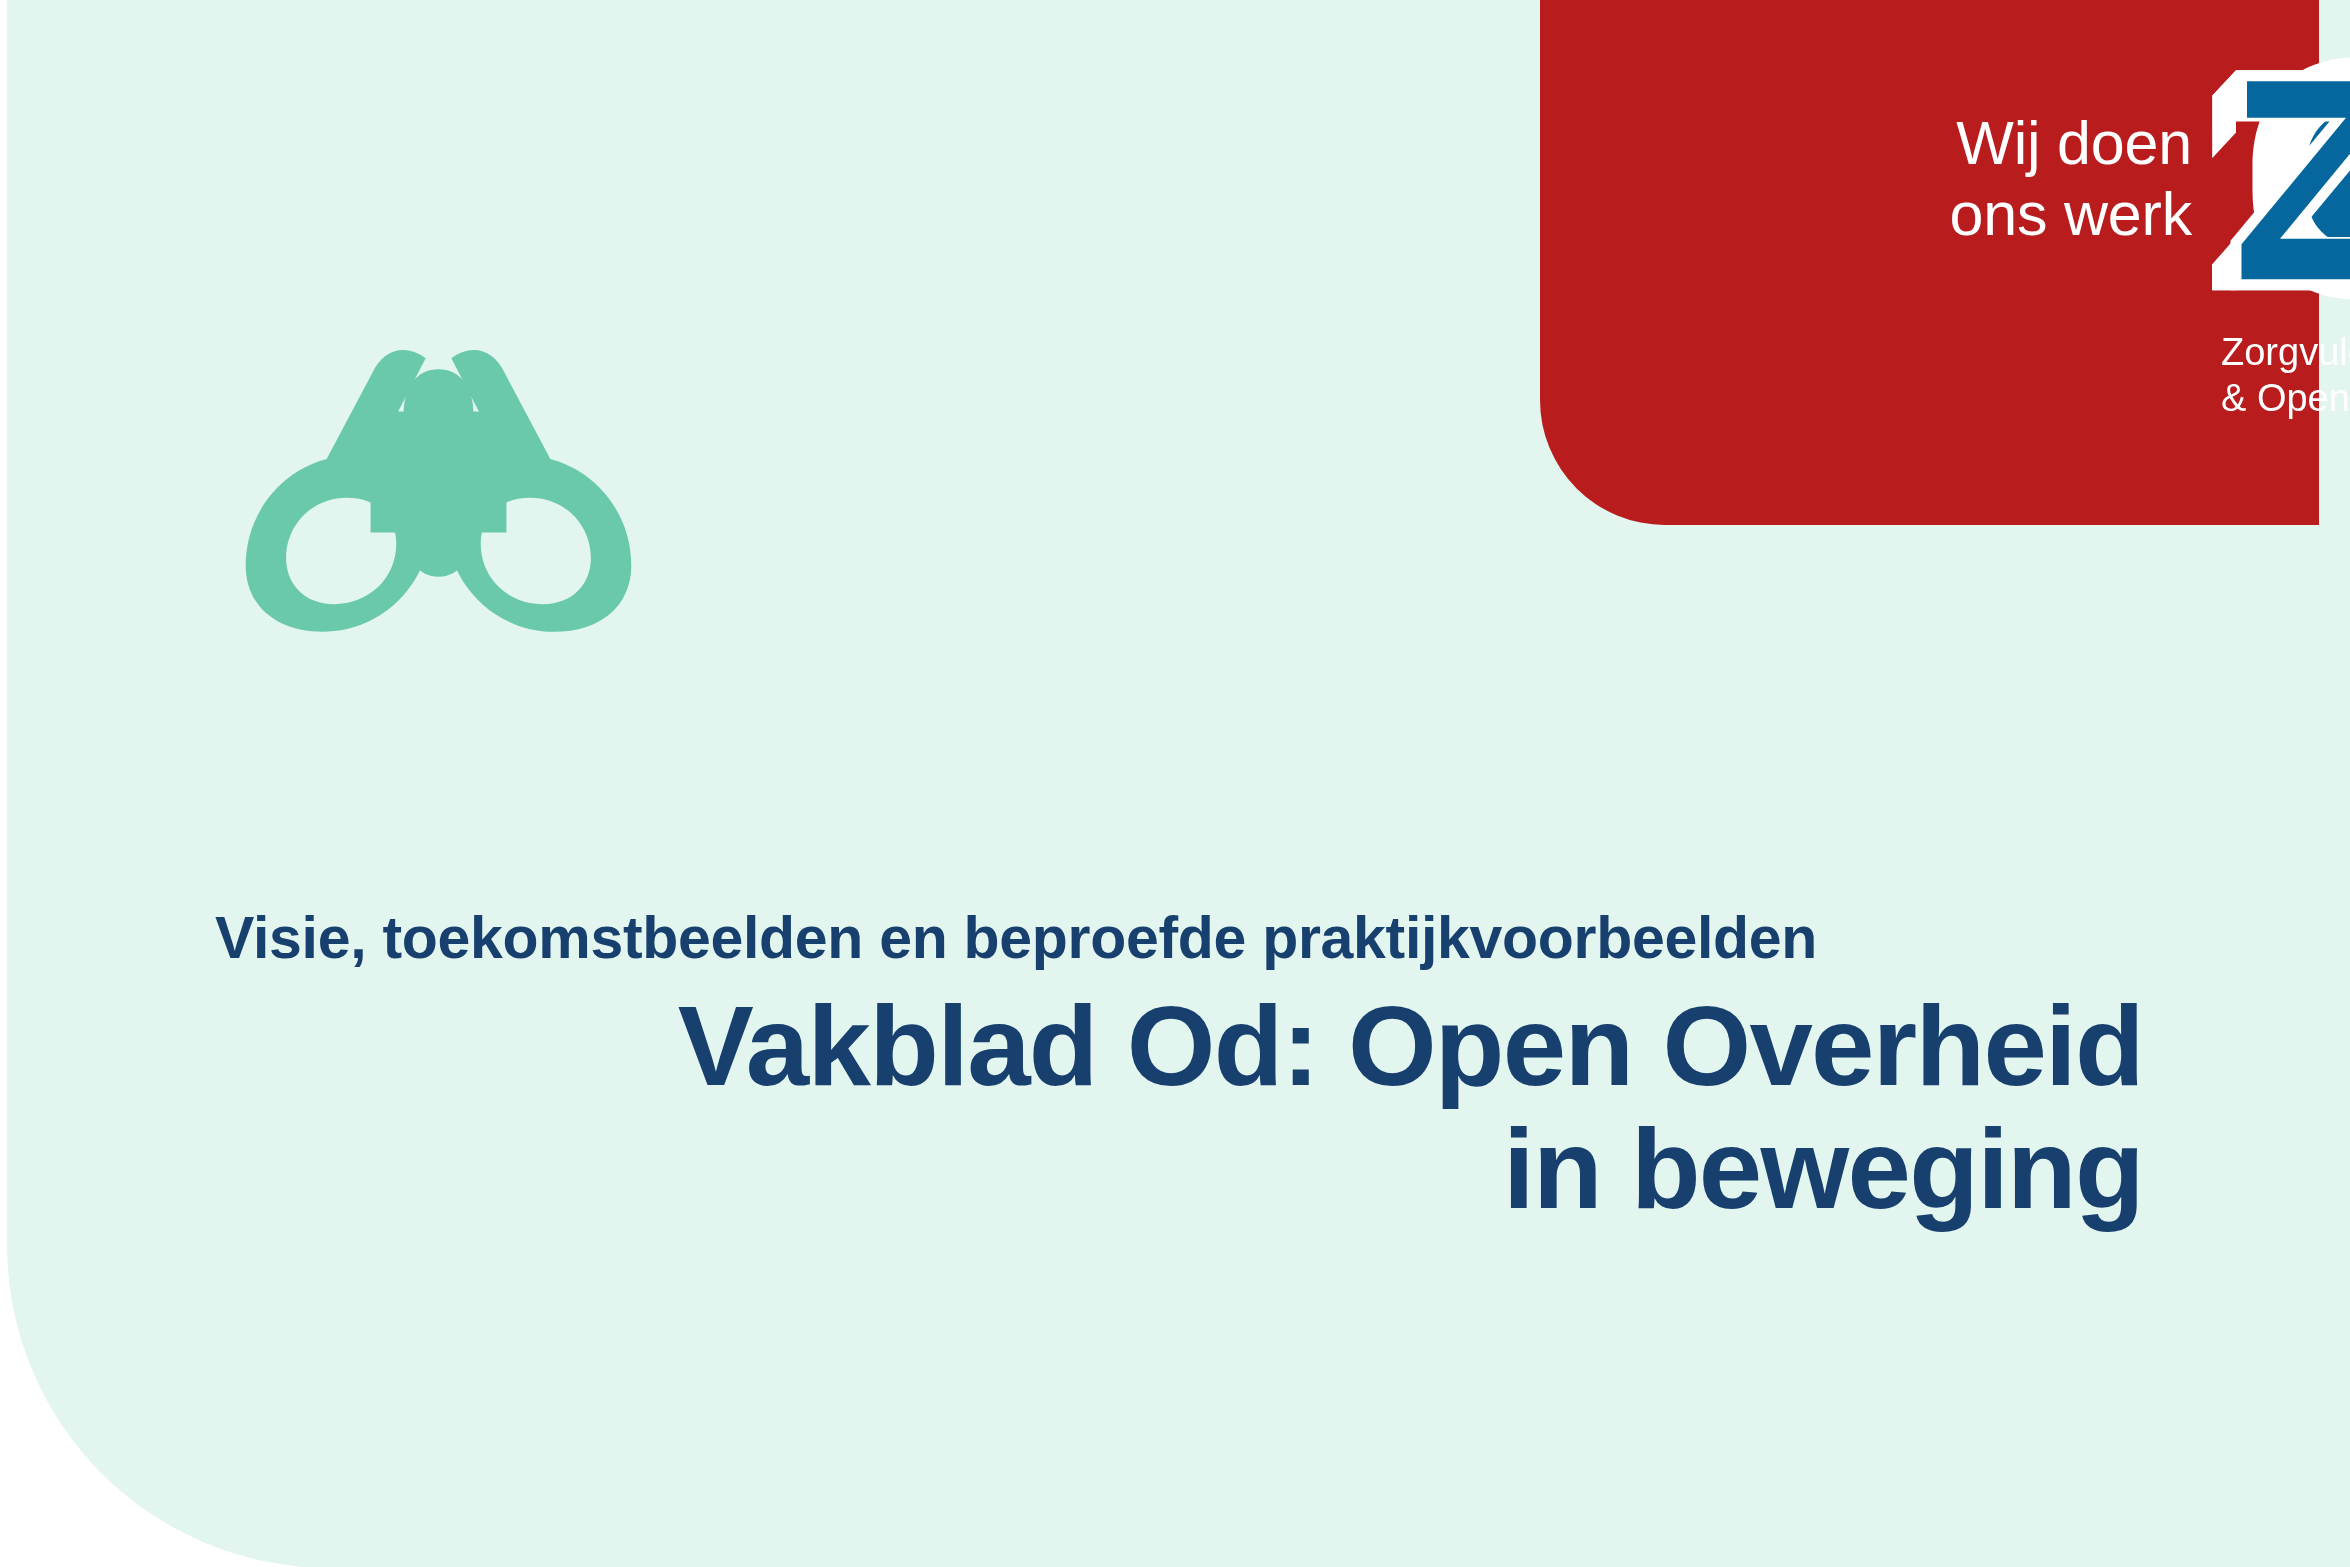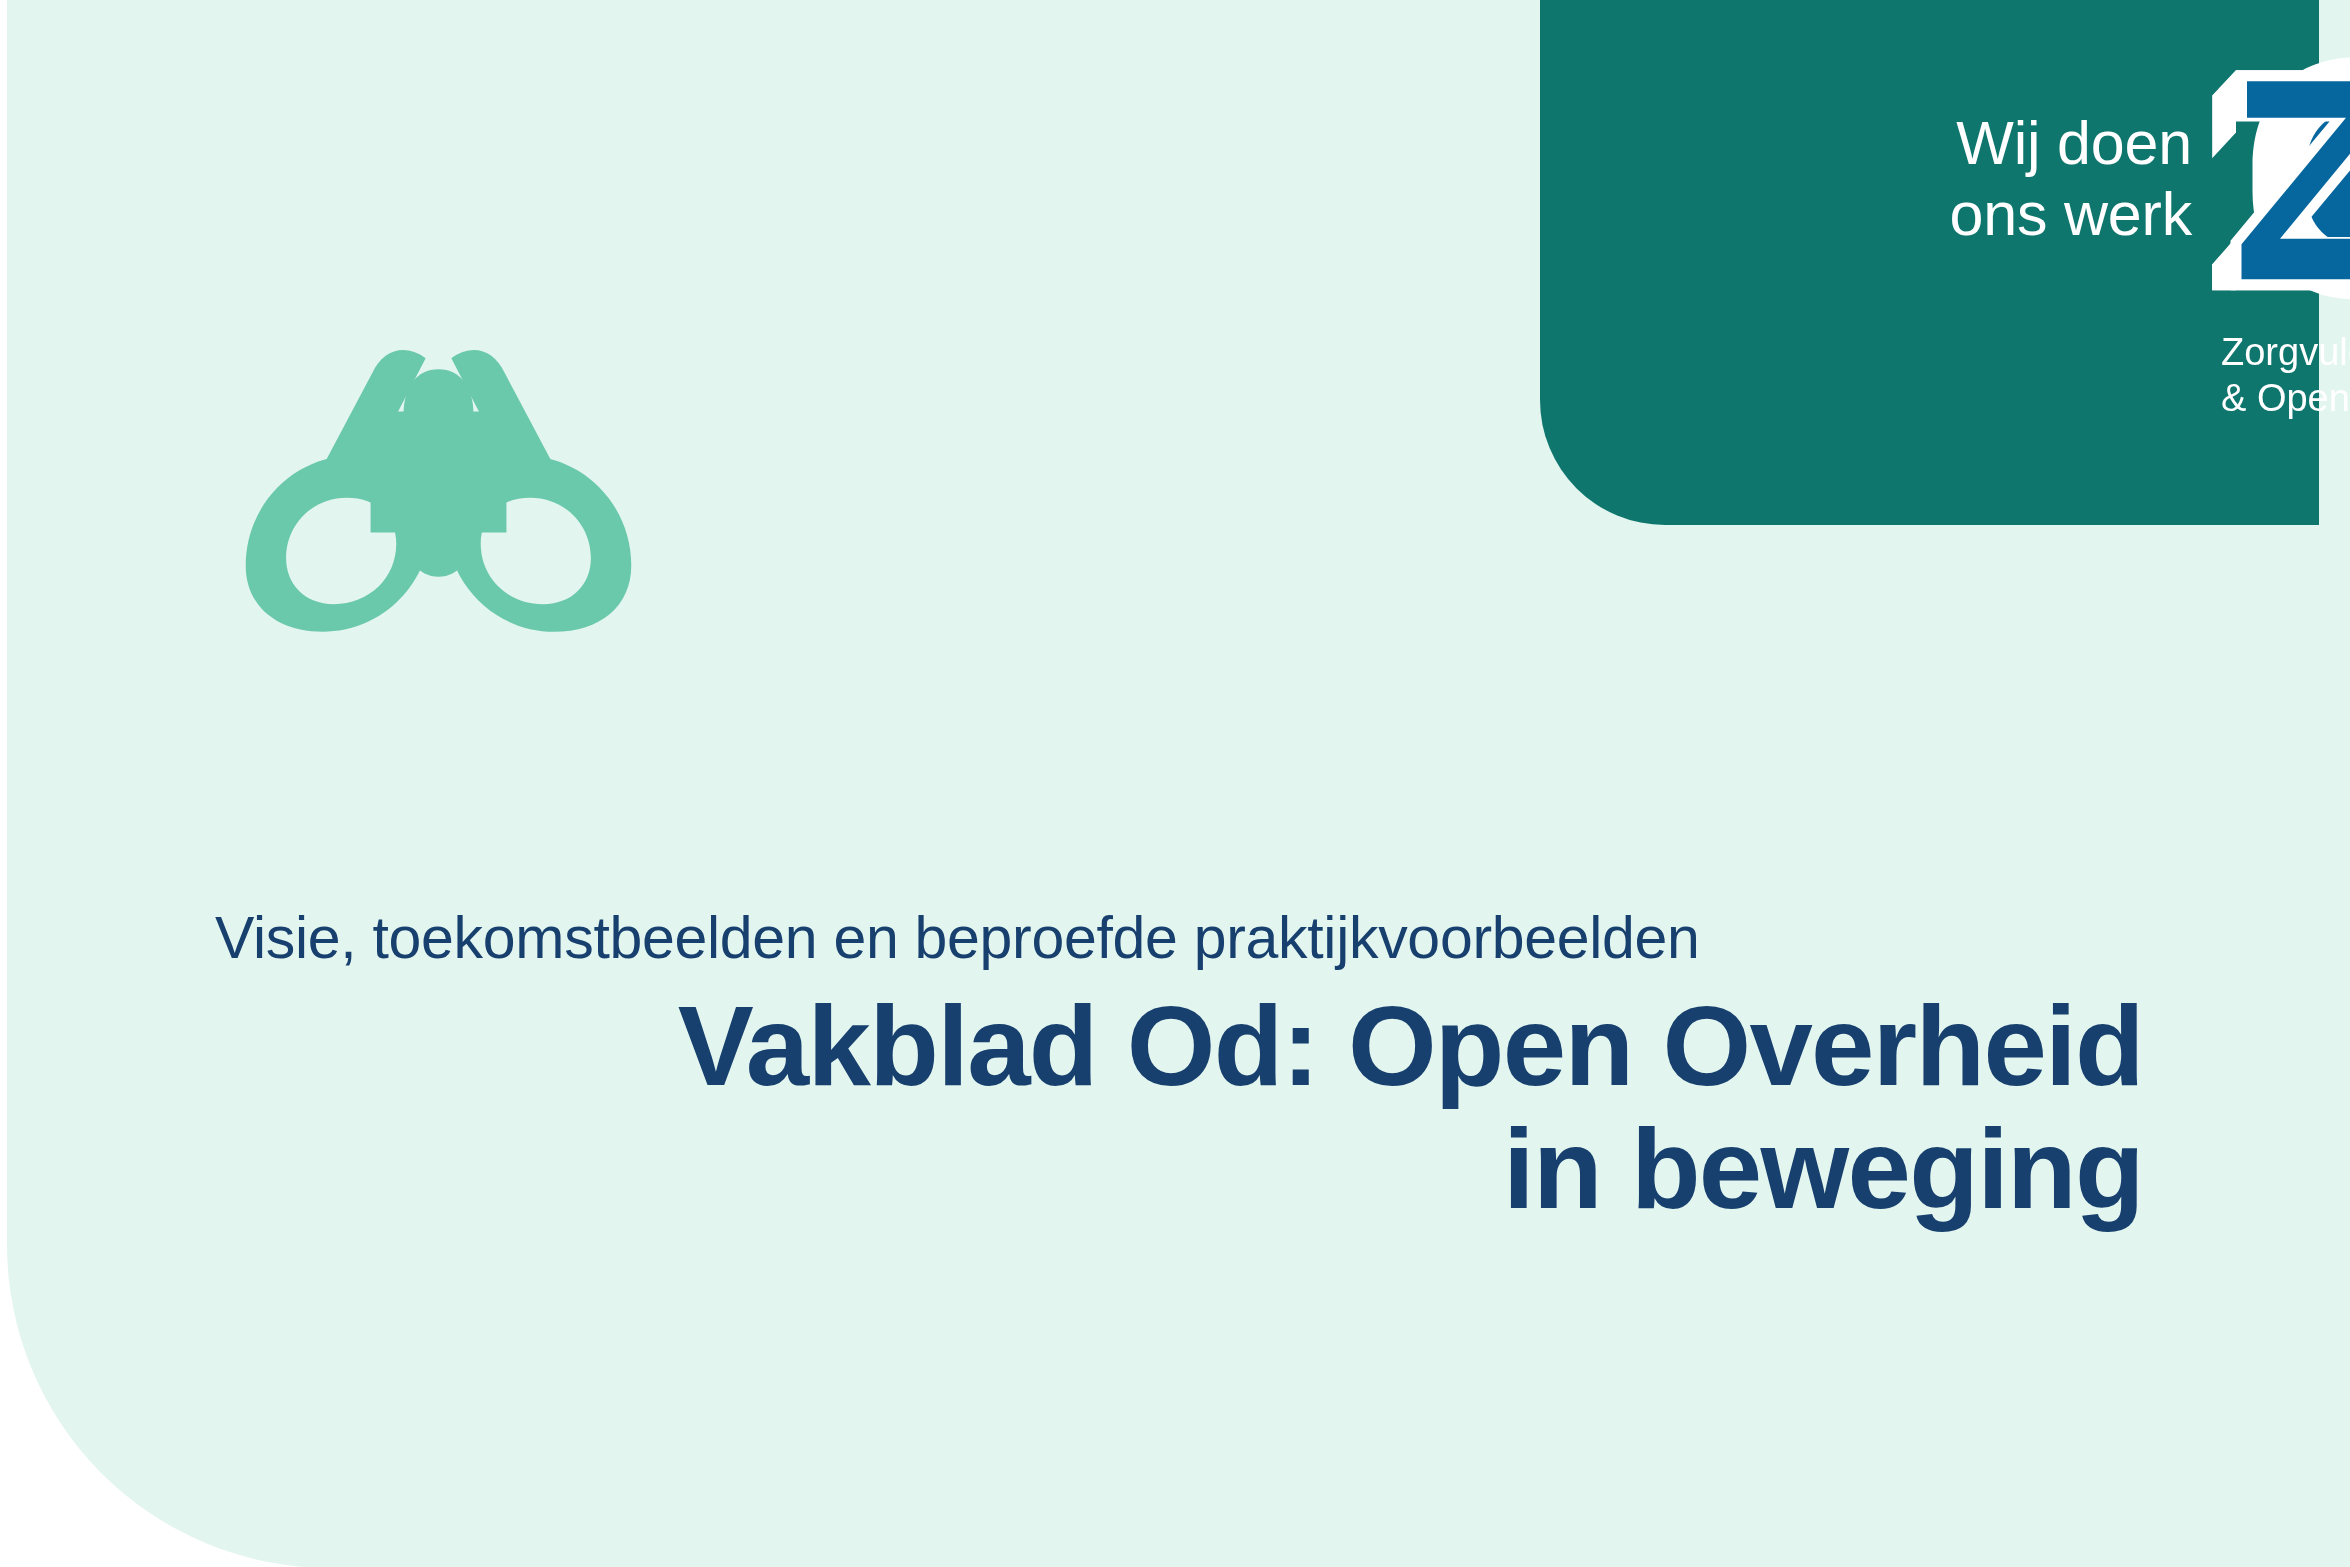--- a/index.html
+++ b/index.html
@@ -34,21 +34,21 @@
     border-bottom-left-radius: 323px;
   }
 
   
   .brand-block {
     position: absolute;
     left: 1540px;
     top: 0;
     width: 779px;
     height: 525px;
-    background: #0f766e;
+    background: #b91c1c;
     border-bottom-left-radius: 125px;
     box-sizing: border-box;
   }
 
   .brand-inner {
     position: absolute;
     left: 0;
     top: 0;
     right: 0;
     bottom: 0;
@@ -103,21 +103,21 @@
     position: absolute;
     left: 215px;
     top: 905px;
     width: 1928px;
   }
 
   .kicker {
     color: #17406e;
     font-size: 59px;
     line-height: 1.12;
-    font-weight: 400;
+    font-weight: 700;
     letter-spacing: -0.3px;
     margin: 0 0 13px 0;
   }
 
   .headline {
     color: #17406e;
     font-size: 114px;
     line-height: 1.08;
     font-weight: 700;
     letter-spacing: -1.7px;

